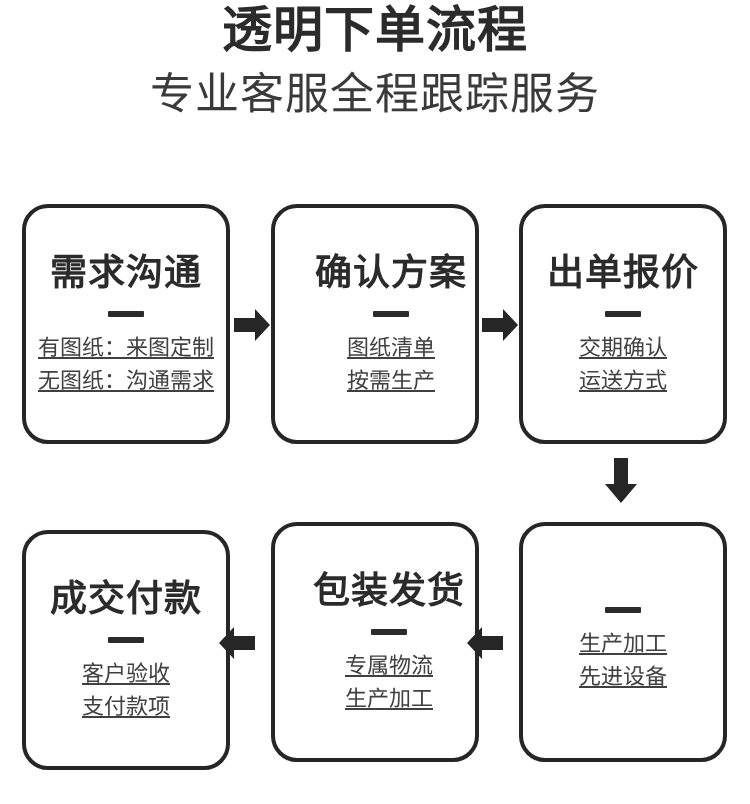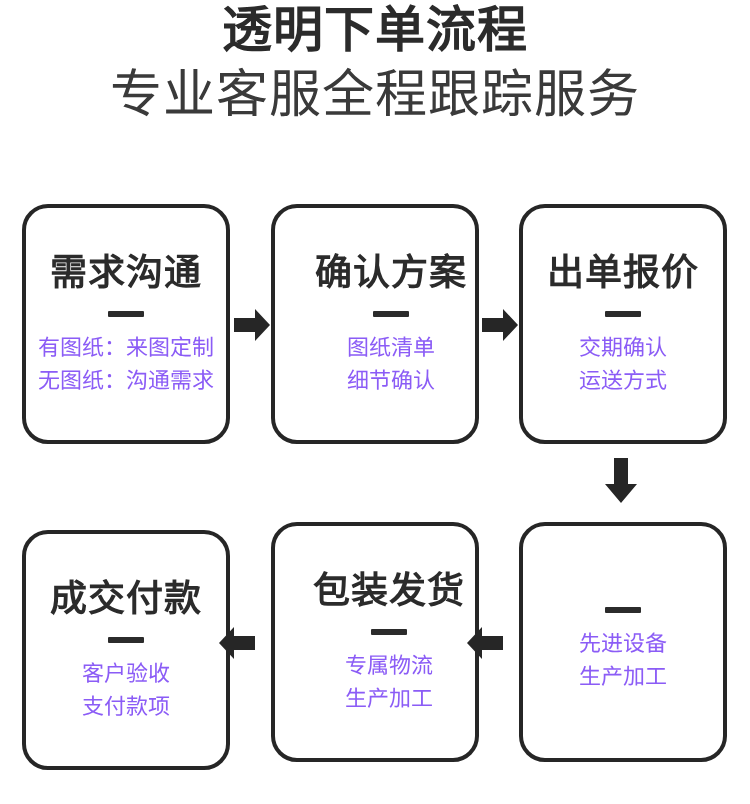--- a/index.html
+++ b/index.html
@@ -35,21 +35,21 @@
     margin: 0;
     font-size: 50px;
     line-height: 60px;
     font-weight: 700;
     color: #2b2b2b;
     letter-spacing: 1px;
   }
   .header-subtitle {
     margin: 0;
     padding-top: 8px;
-    font-size: 52px;
+    font-size: 44px;
     line-height: 52px;
     font-weight: 400;
     color: #3a3a3a;
     letter-spacing: 1px;
   }
 
   
   .flow {
     position: absolute;
     left: 0;
@@ -88,22 +88,23 @@
   }
   .node-lines {
     display: flex;
     flex-direction: column;
     align-items: center;
   }
   .node-line {
     font-size: 22px;
     line-height: 33px;
     font-weight: 400;
-    color: #8b5cf6;
+    color: #404040;
     white-space: nowrap;
+    text-decoration: underline;
   }
 
   
   .n1 { left: 22px;  top: 8px;   }
   .n2 { left: 271px; top: 8px; padding-left: 32px;   }
   .n3 { left: 519px; top: 8px;   }
   .n4 { left: 519px; top: 326px; }
   .n5 { left: 271px; top: 326px; padding-left: 28px; }
   .n6 { left: 22px;  top: 326px; margin-top: 8px; }
 
@@ -138,38 +139,38 @@
         <div class="node-line">有图纸：来图定制</div>
         <div class="node-line">无图纸：沟通需求</div>
       </div>
     </div>
 
     <div class="node n2">
       <div class="node-title">确认方案</div>
       <div class="node-divider"></div>
       <div class="node-lines">
         <div class="node-line">图纸清单</div>
-        <div class="node-line">细节确认</div>
+        <div class="node-line">按需生产</div>
       </div>
     </div>
 
     <div class="node n3">
       <div class="node-title">出单报价</div>
       <div class="node-divider"></div>
       <div class="node-lines">
         <div class="node-line">交期确认</div>
         <div class="node-line">运送方式</div>
       </div>
     </div>
 
     <div class="node n4">
       <div class="node-divider"></div>
       <div class="node-lines">
+        <div class="node-line">生产加工</div>
         <div class="node-line">先进设备</div>
-        <div class="node-line">生产加工</div>
       </div>
     </div>
 
     <div class="node n5">
       <div class="node-title">包装发货</div>
       <div class="node-divider"></div>
       <div class="node-lines">
         <div class="node-line">专属物流</div>
         <div class="node-line">生产加工</div>
       </div>

